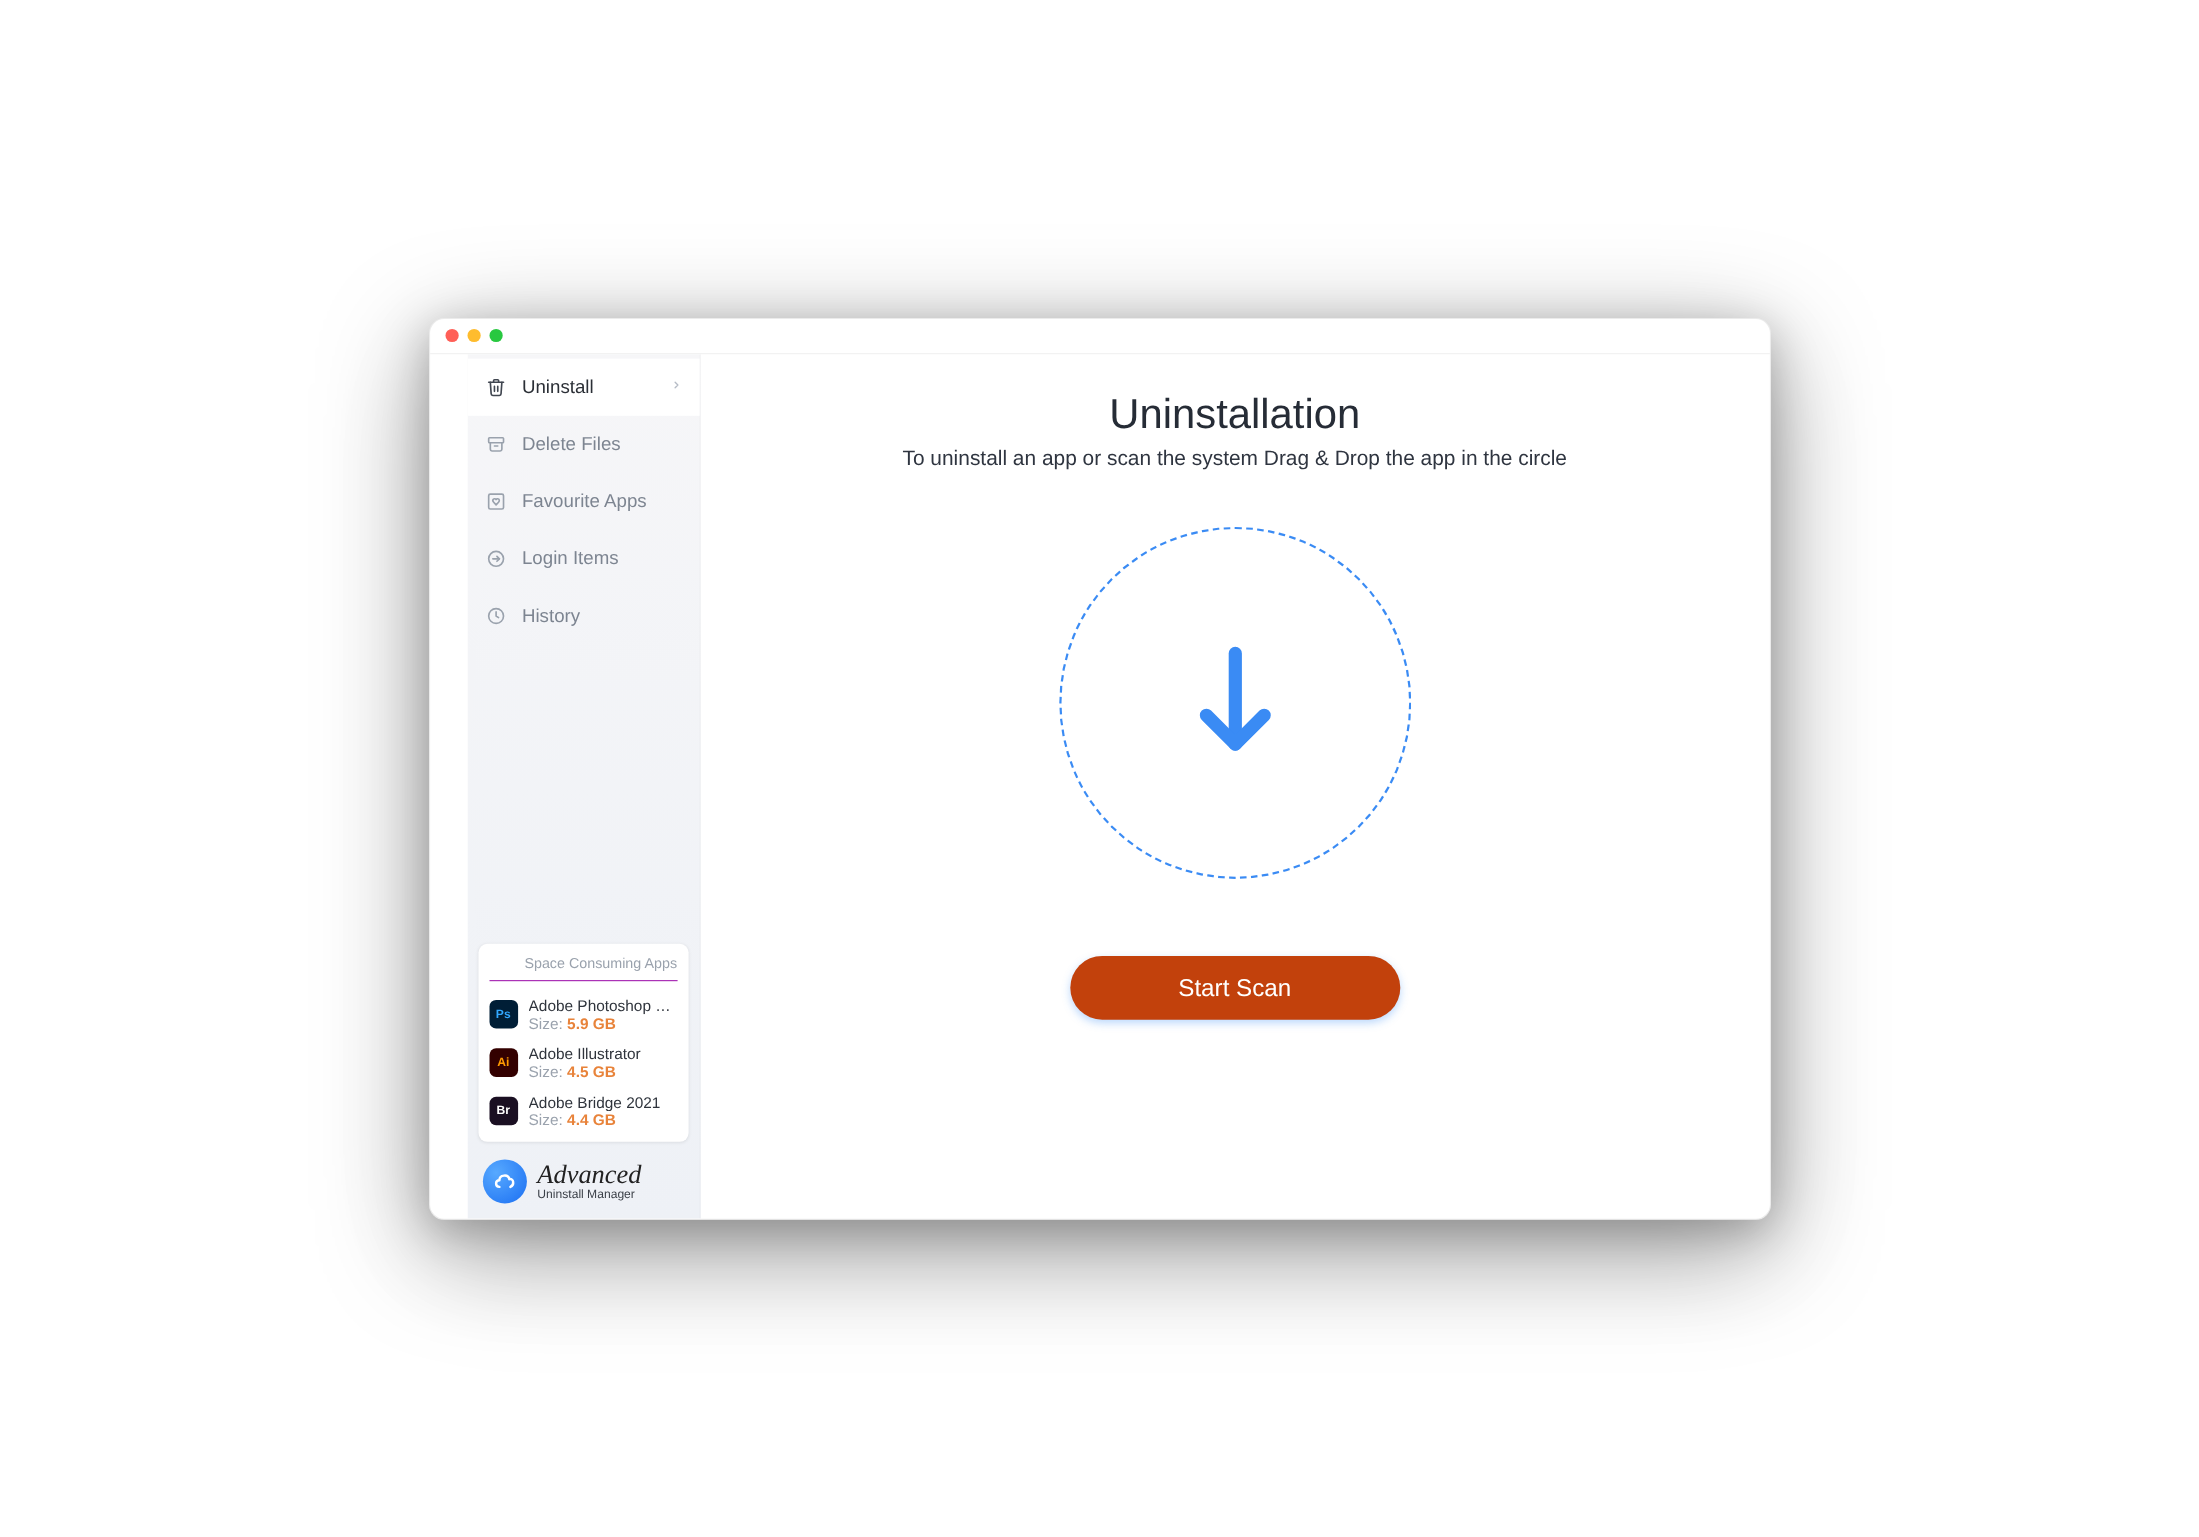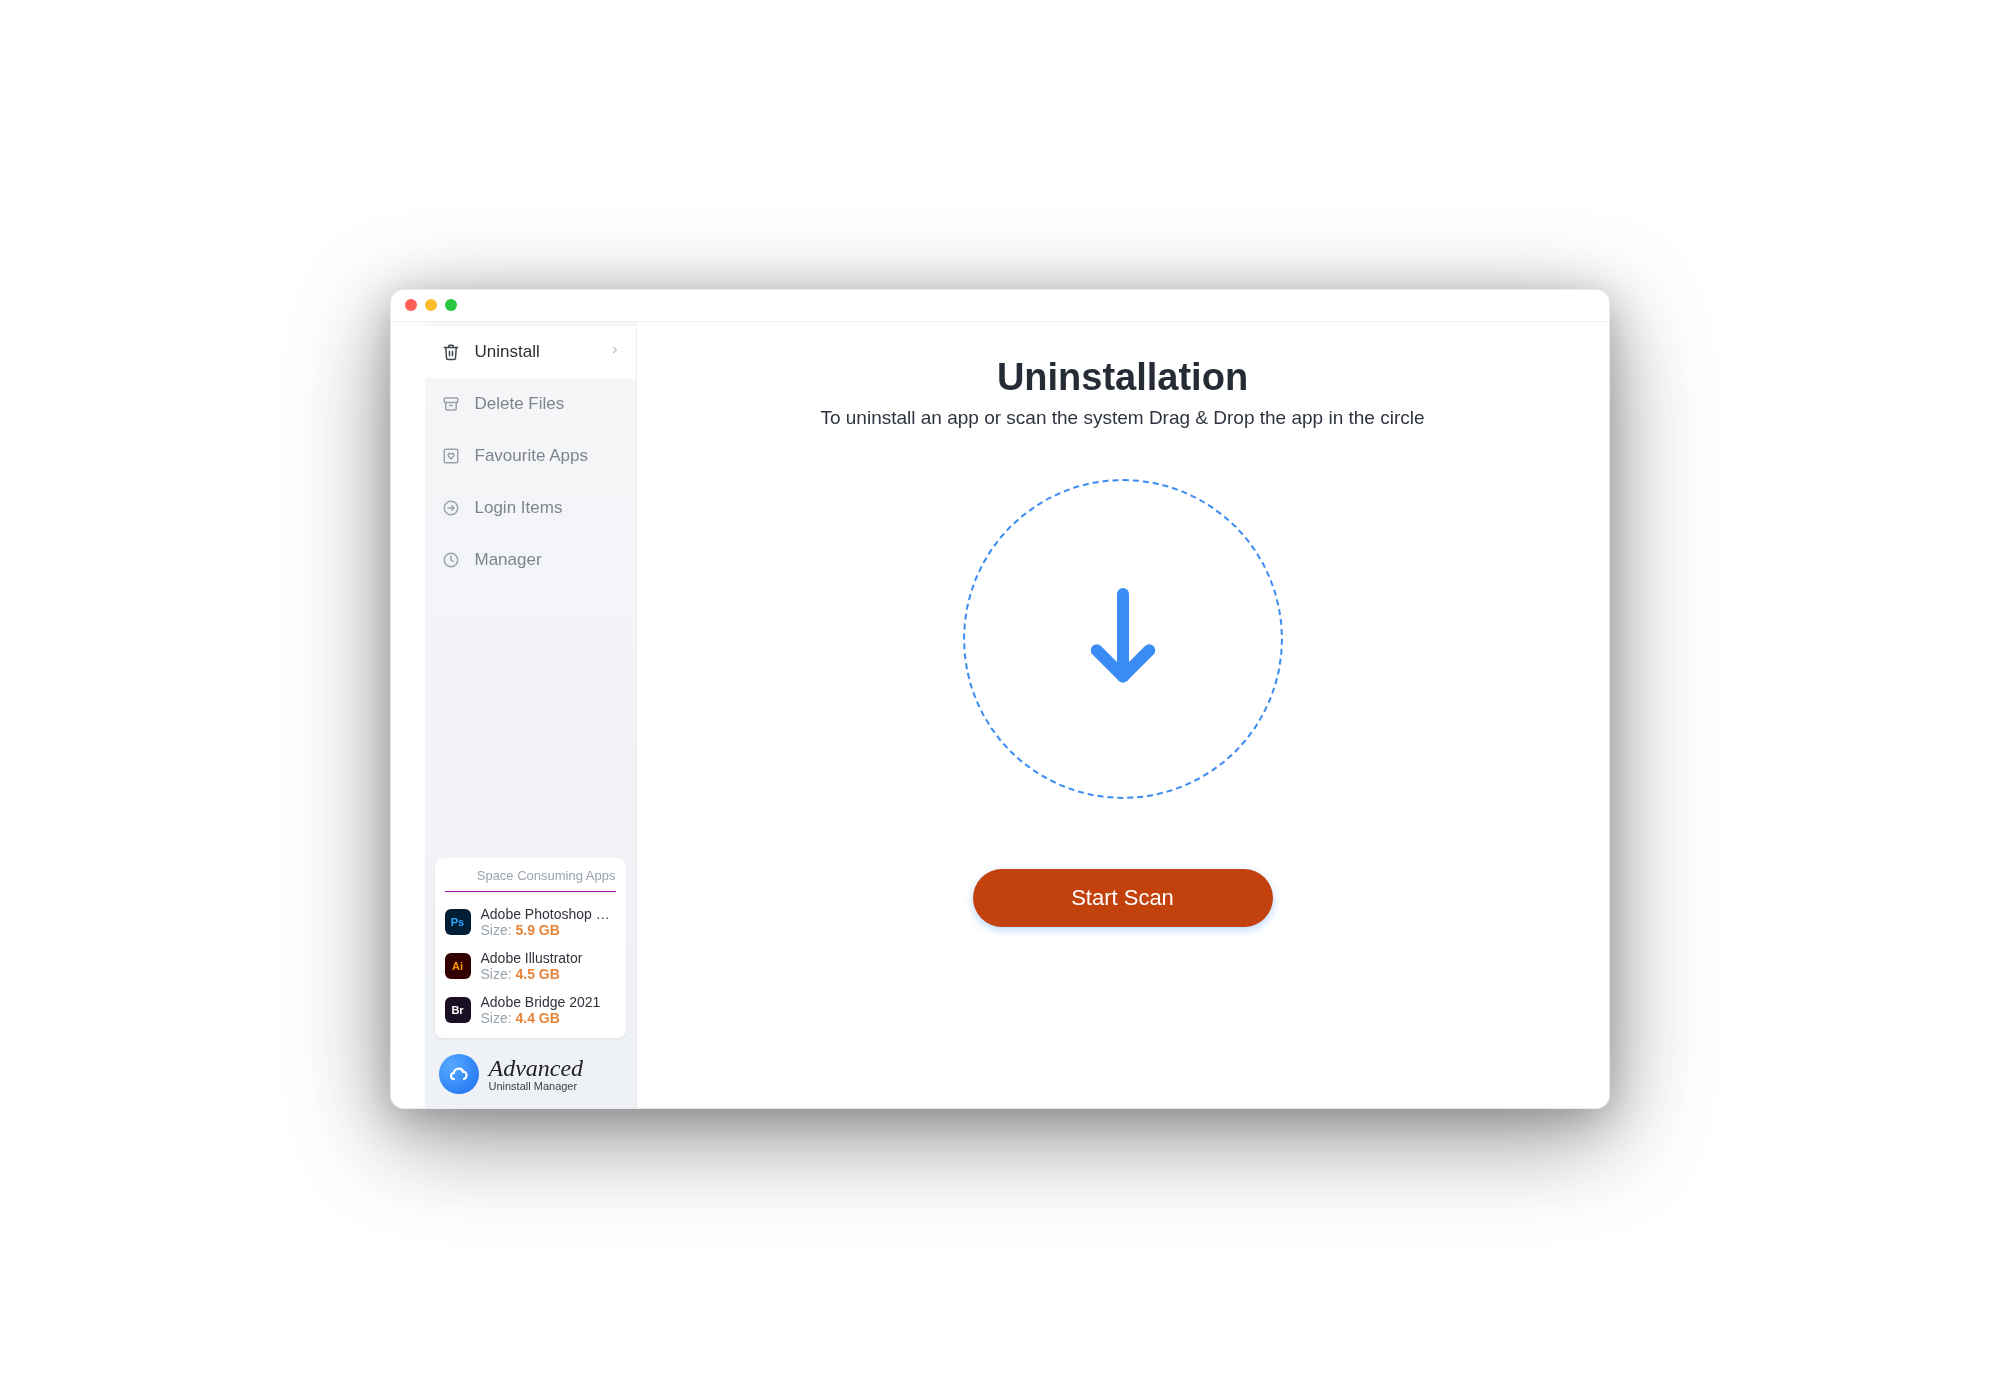--- a/index.html
+++ b/index.html
@@ -151,21 +151,21 @@
 .main {
   flex: 1;
   display: flex;
   flex-direction: column;
   align-items: center;
   padding: 34px 20px 30px 20px;
 }
 .h1 {
   font-size: 38px;
   color: #262c36;
-  font-weight: 700;
+  font-weight: 400;
   margin-bottom: 8px;
 }
 .sub {
   font-size: 19px;
   color: #2f3540;
   margin-bottom: 50px;
   text-align: center;
 }
 .dropzone {
   width: 320px;
@@ -255,21 +255,21 @@
           <span class="nav-label">Login Items</span>
         </div>
 
         <div class="nav-item">
           <span class="nav-icon">
             <svg width="18" height="18" viewBox="0 0 24 24" fill="none" stroke-width="2" stroke-linecap="round" stroke-linejoin="round">
                   <circle cx="12" cy="12" r="9"></circle>
                   <polyline points="12 7 12 12 15 14"></polyline>
                 </svg>
           </span>
-          <span class="nav-label">Manager</span>
+          <span class="nav-label">History</span>
         </div>
 
       </nav>
 
       <div class="spacer"></div>
 
       <div class="card">
         <div class="card-title">Space Consuming Apps</div>
 
         <div class="app-row">

